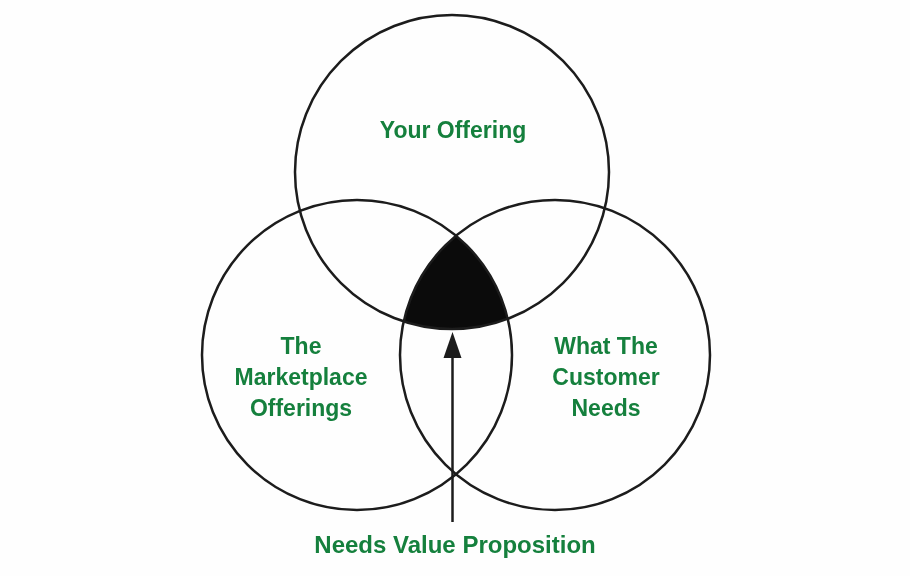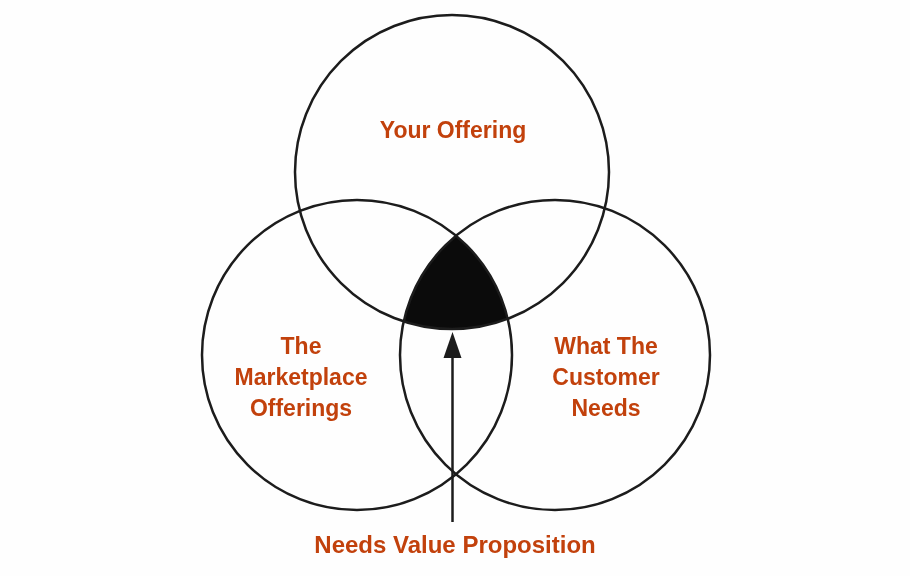--- a/index.html
+++ b/index.html
@@ -19,21 +19,21 @@
     position: absolute;
     left: 0;
     top: 0;
     display: block;
   }
   .vlabel {
     position: absolute;
     transform: translate(-50%, -50%);
     text-align: center;
     white-space: pre-line;
-    color: #c2410c;
+    color: #15803d;
     font-size: 23px;
     line-height: 31px;
     font-weight: 600;
     letter-spacing: 0px;
     user-select: none;
   }
   .vlabel.single {
     white-space: nowrap;
   }
   #label-top        { left: 453px; top: 130px; }

